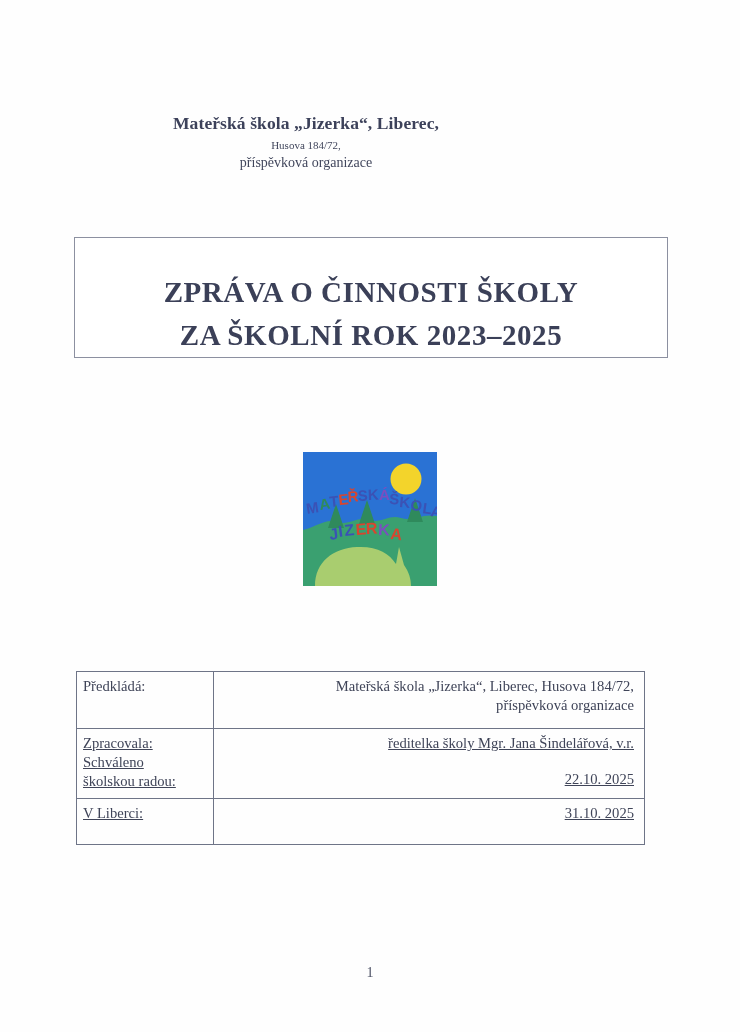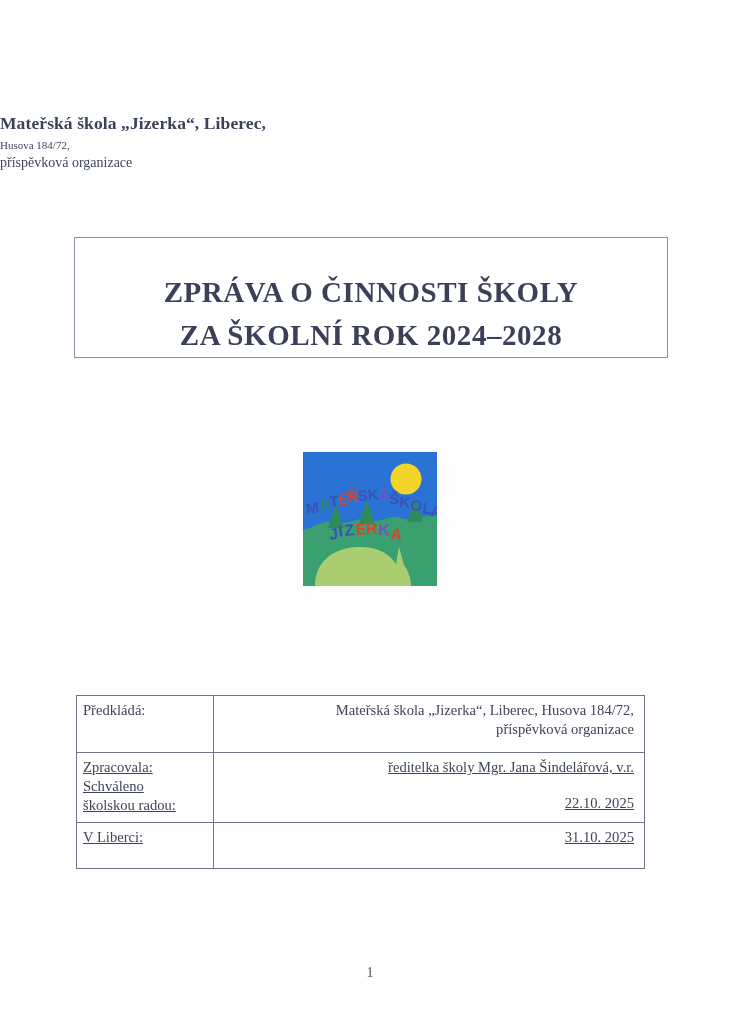--- a/index.html
+++ b/index.html
@@ -23,21 +23,21 @@
     height: 1032px;
     background: #fefefe;
   }
 
   
   .header-block {
     position: absolute;
     top: 112px;
     left: 0;
     width: 612px;
-    text-align: left;
+    text-align: center;
   }
   .org-name {
     font-size: 17.5px;
     font-weight: bold;
     letter-spacing: 0.1px;
     line-height: 1.32;
     color: #3c415a;
     margin: 0;
   }
   .org-street {
@@ -92,21 +92,20 @@
   .logo-svg { display: block; width: 134px; height: 134px; }
 
   
   .info-table {
     position: absolute;
     left: 76px;
     top: 671px;
     width: 569px;
     border-collapse: collapse;
     table-layout: fixed;
-    margin-top: 24px;
   }
   .info-table td {
     border: 1.1px solid #6e7487;
     padding: 0;
     vertical-align: top;
     font-size: 14.6px;
     line-height: 1.30;
     color: #3f4458;
   }
   .col-label { width: 137px; }
@@ -142,21 +141,21 @@
 
   <div class="header-block">
     <p class="org-name">Mateřská škola „Jizerka“, Liberec,</p>
     <p class="org-street">Husova 184/72,</p>
     <p class="org-legal">příspěvková organizace</p>
   </div>
 
   <div class="title-box">
     <div class="title-inner">
       <p class="title-line">ZPRÁVA O ČINNOSTI ŠKOLY</p>
-      <p class="title-line">ZA ŠKOLNÍ ROK 2024–2028</p>
+      <p class="title-line">ZA ŠKOLNÍ ROK 2023–2025</p>
     </div>
   </div>
 
   <div class="logo-wrap">
     <svg class="logo-svg" viewBox="0 0 134 134" xmlns="http://www.w3.org/2000/svg">
 
       <rect x="0" y="0" width="134" height="134" fill="#2a72d4"></rect>
 
       <circle cx="103" cy="27" r="15.5" fill="#f3d42b"></circle>
 

